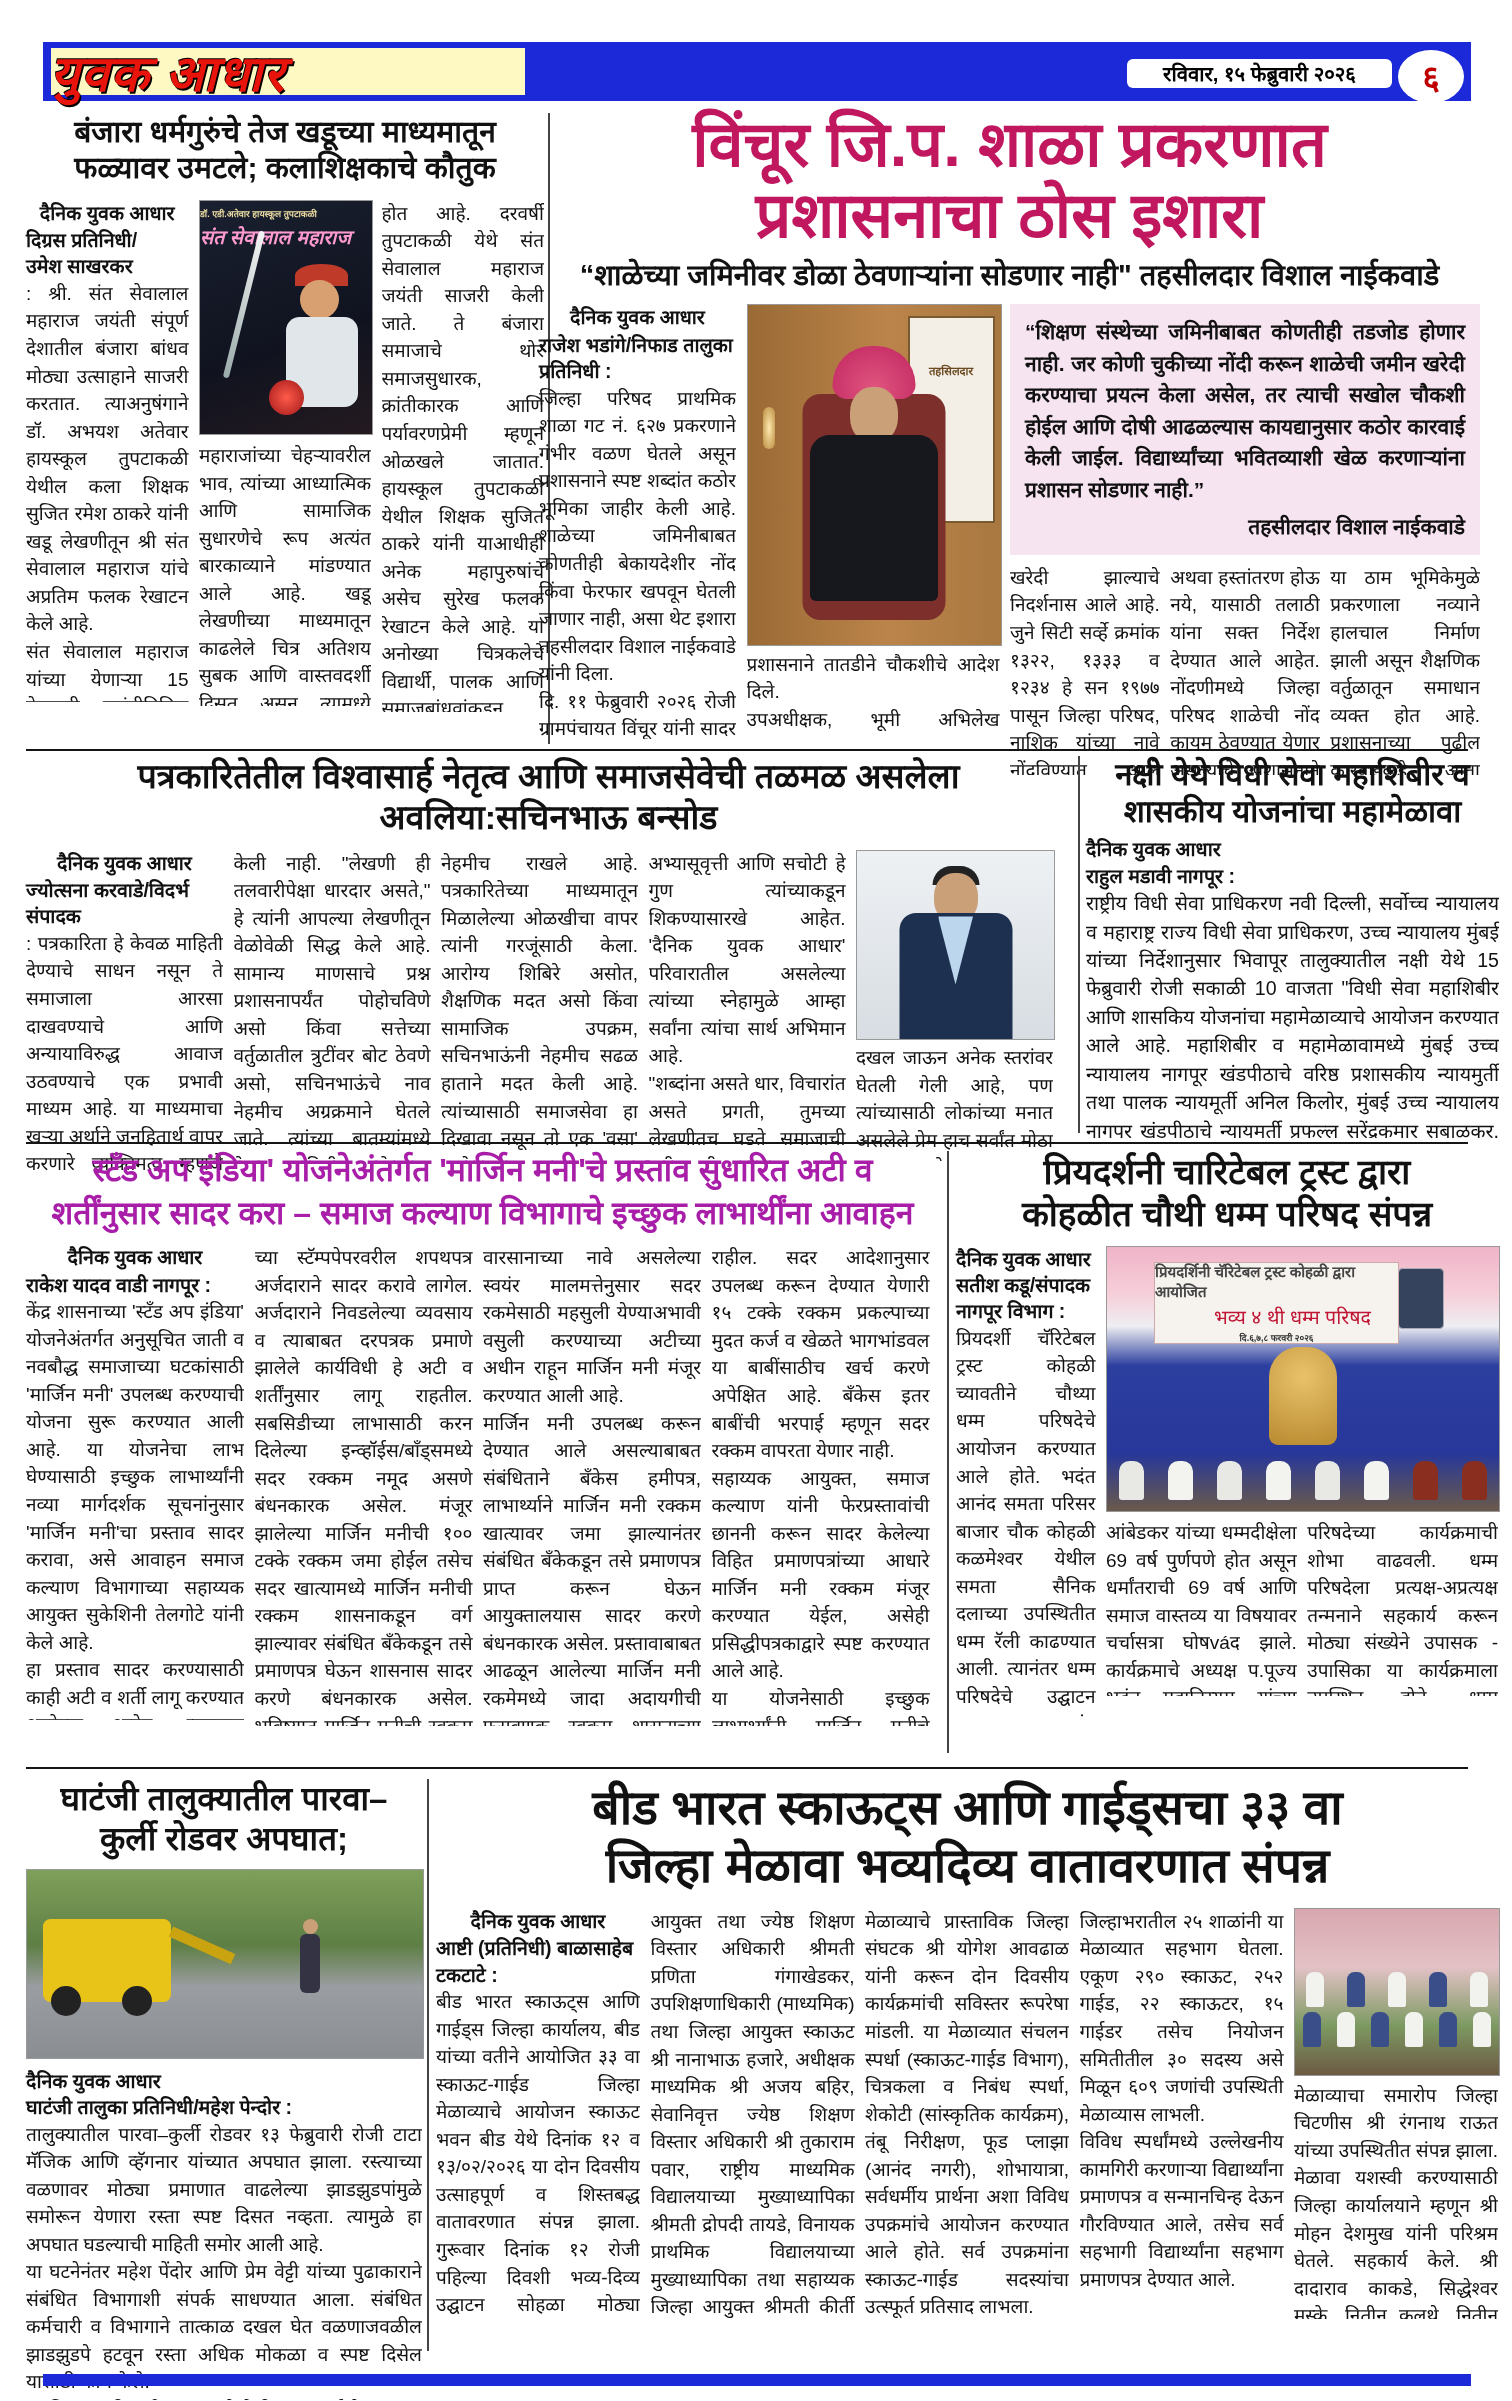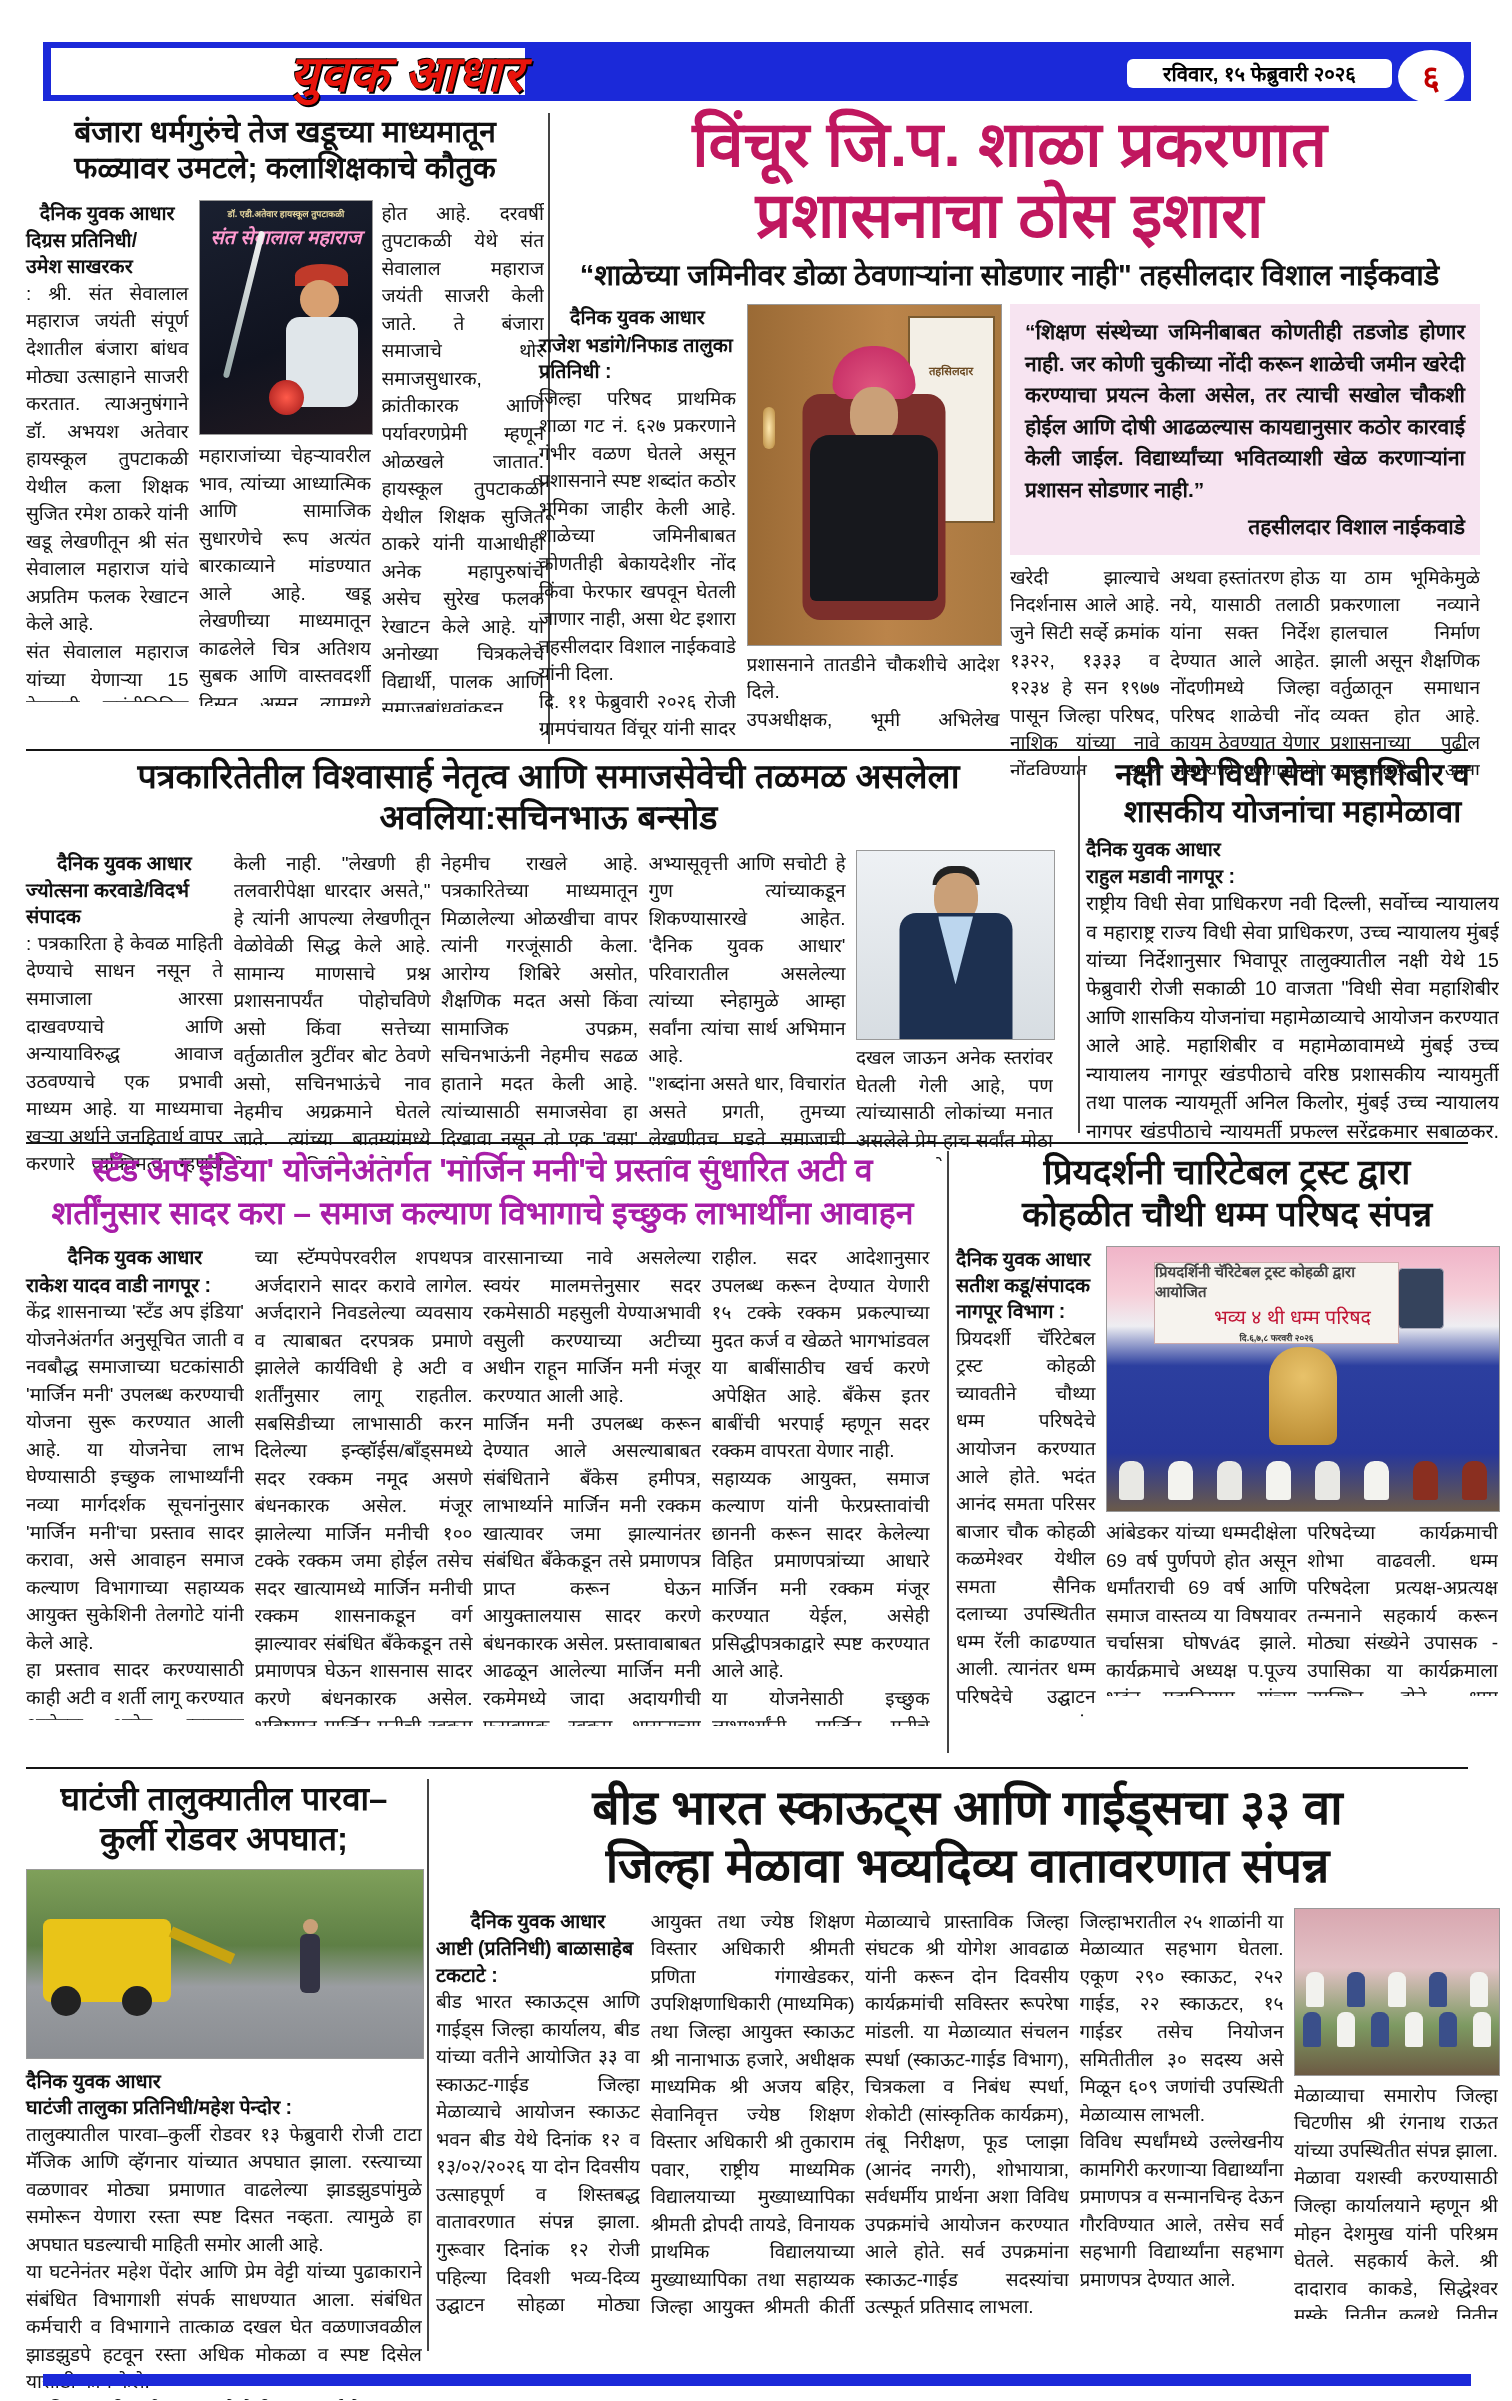--- a/index.html
+++ b/index.html
@@ -3,39 +3,39 @@
 <meta charset="utf-8">
 <style>
   html,body{margin:0;padding:0;background:#888;}
   #page{position:relative;width:1512px;height:2401px;background:#ffffff;margin:0 auto;
         font-family:"Liberation Sans","DejaVu Sans",sans-serif;color:#111;overflow:hidden;}
   .abs{position:absolute;}
   .rule-h{background:#151515;height:2.3px;}
   .rule-v{background:#444;width:1.5px;}
   
   .header-bar{background:#1b29d9;}
-  .logo-box{background:#ffffff;display:flex;align-items:center;justify-content:flex-end;}
+  .logo-box{background:#fef9c3;display:flex;align-items:center;justify-content:flex-start;}
   .logo-text{font-size:50px;font-weight:bold;font-style:italic;color:#e8140c;
              text-shadow:1.5px 1.5px 0 #000,-0.8px -0.8px 0 #000;letter-spacing:1.5px;}
   .date-box{background:#fff;border-radius:6px;display:flex;align-items:center;justify-content:center;
             font-size:20.3px;font-weight:bold;color:#000;}
   .page-circle{background:#fff;border-radius:50%;display:flex;align-items:center;justify-content:center;
                font-size:33px;font-weight:bold;color:#c00000;}
   
   .hl{font-weight:bold;text-align:center;line-height:1.2;}
   .col{font-size:19px;line-height:1.45;text-align:justify;white-space:pre-line;overflow:hidden;}
   .byline{font-weight:bold;font-size:19.6px;line-height:1.35;}
   .byline-c{font-weight:bold;font-size:19.6px;text-align:center;line-height:1.4;}
   .flexrow{display:flex;gap:10.5px;}
   
   .quote-box{background:#f7e4f1;padding:12px 15px;font-size:21px;font-weight:bold;line-height:1.5;text-align:justify;}
   .quote-by{text-align:right;font-size:21px;font-weight:bold;margin-top:6px;}
   
   .photo{position:relative;overflow:hidden;border:0.8px solid #999;}
-  .ph-label{position:absolute;color:#fff;font-weight:bold;text-align:center;width:100%;}
+  .ph-label{position:absolute;color:#fff;font-weight:bold;width:100%;}
   
   .paint{background:linear-gradient(160deg,#1a2030 0%,#10131f 60%,#241a20 100%);}
   .paint .cap1{top:6px;font-size:9px;color:#e8d9a0;}
   .paint .cap2{top:22.6px;font-size:19.6px;color:#ff9ad0;font-style:italic;}
   .paint .face{position:absolute;left:58%;top:34%;width:39px;height:39px;border-radius:50%;background:#d8a071;}
   .paint .turban{position:absolute;left:55%;top:27%;width:53px;height:22.6px;border-radius:50% 50% 0 0;background:#c03a2a;}
   .paint .body-sh{position:absolute;left:50%;top:50%;width:72px;height:90px;border-radius:13.6px;background:#e0e6ea;}
   .paint .sword{position:absolute;left:24%;top:12%;width:6px;height:151px;background:linear-gradient(#f4f4f4,#9aa);transform:rotate(14deg);border-radius:3px;}
   .paint .flower{position:absolute;left:40%;bottom:8%;width:35px;height:35px;border-radius:50%;background:radial-gradient(#ff5a4a,#a01818);}
   

